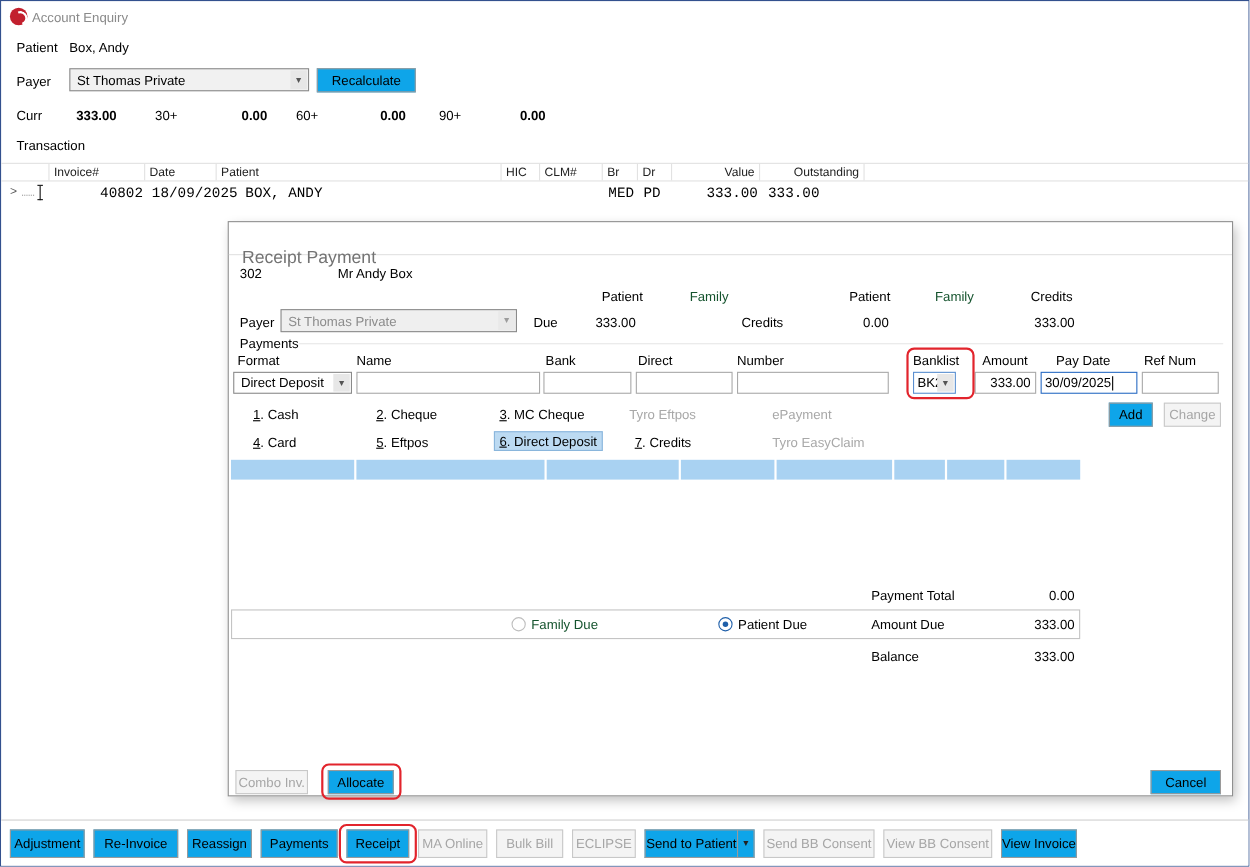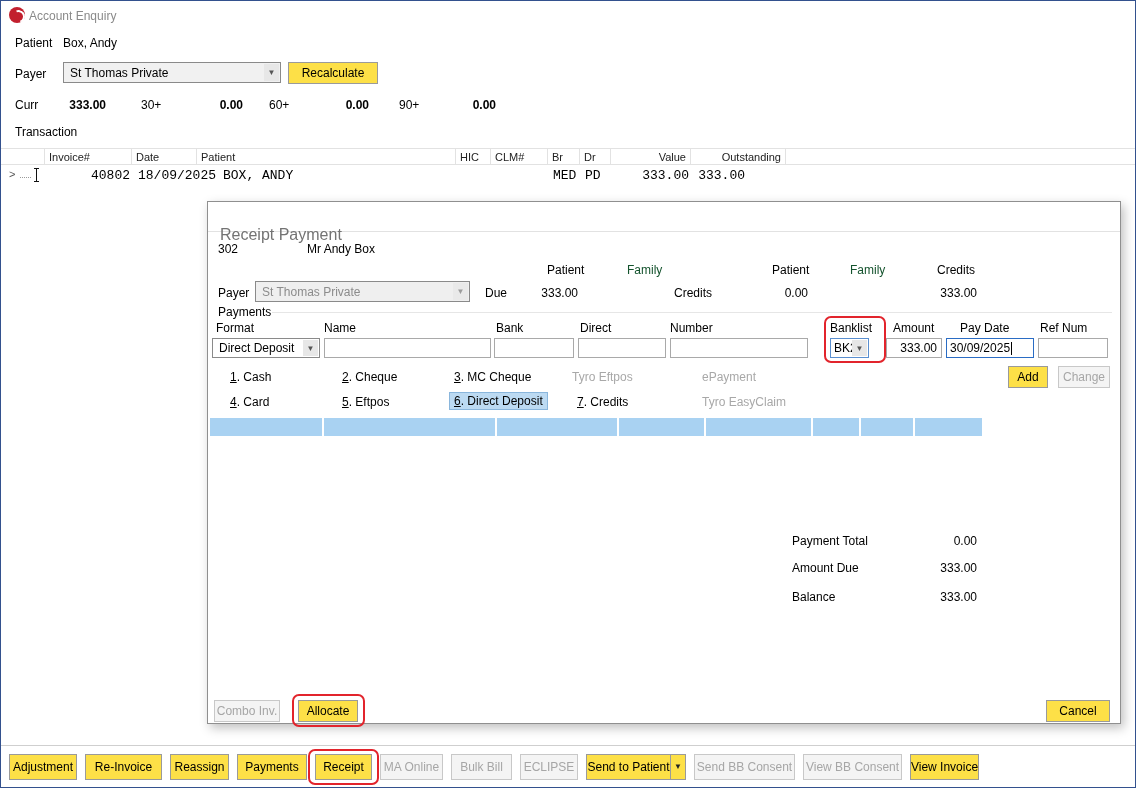--- a/index.html
+++ b/index.html
@@ -13,21 +13,21 @@
   .mono{font-family:"Liberation Mono","DejaVu Sans Mono",monospace;font-size:13px}
 
   
   .logo{position:absolute;left:8px;top:6px;width:16px;height:16px;border-radius:50%;background:#c2202e}
   .logo::after{content:"";position:absolute;left:3px;top:3px;width:9px;height:9px;border-radius:50%;
                border:2px solid #fff;border-left-color:transparent;border-bottom-color:transparent;transform:rotate(25deg)}
   .title-text{position:absolute;left:28px;top:8px;color:#8a8a8a;font-size:12px}
 
   
   .btn{position:absolute;display:flex;align-items:center;justify-content:center;height:22px;
-       border:1px solid #9a9a9a;background:#fde047;font-size:12px;color:#000;white-space:nowrap;padding:0 8px;cursor:default}
+       border:1px solid #9a9a9a;background:#0ea5e9;font-size:12px;color:#000;white-space:nowrap;padding:0 8px;cursor:default}
   .btn.disabled{color:#a6a6a6;border-color:#c8c8c8;background:#f4f4f4}
   .combo{position:absolute;height:21px;border:1px solid #8a8a8a;background:#f1f1f1;display:flex;align-items:center;
          padding:0 18px 0 6px;white-space:nowrap;overflow:hidden}
   .combo .arrow{position:absolute;right:1px;top:1px;bottom:1px;width:15px;display:flex;align-items:center;
                 justify-content:center;background:#e7e7e7;color:#555;font-size:8px}
   .combo.white{background:#fff}
   .combo.disabled{background:#efefef;color:#8c8c8c}
   .combo.disabled .arrow{color:#9c9c9c;background:#e9e9e9}
   .combo.focusblue{border-color:#5a8fd0}
 
@@ -211,20 +211,26 @@
       <div class="alloc-cell" style="width:85px"></div>
       <div class="alloc-cell" style="width:105px"></div>
       <div class="alloc-cell" style="width:46px"></div>
       <div class="alloc-cell" style="width:52px"></div>
       <div class="alloc-cell" style="width:67px"></div>
     </div>
 
     <span class="lbl" style="left:584px;top:332px">Payment Total</span>
     <span class="lbl right" style="left:690px;top:332px;width:79px">0.00</span>
 
+    <div class="radio-box">
+      <span class="radio disabled" style="left:254px;top:6px"></span>
+      <span class="lbl gray" style="left:272px;top:6px">Family Due</span>
+      <span class="radio checked" style="left:442px;top:6px"></span>
+      <span class="lbl" style="left:460px;top:6px">Patient Due</span>
+    </div>
     <span class="lbl" style="left:584px;top:359px">Amount Due</span>
     <span class="lbl right" style="left:690px;top:359px;width:79px">333.00</span>
 
     <span class="lbl" style="left:584px;top:388px">Balance</span>
     <span class="lbl right" style="left:690px;top:388px;width:79px">333.00</span>
 
     <button class="btn disabled" style="left:6px;top:498px;width:66px">Combo Inv.</button>
     <button class="btn" style="left:90px;top:498px;width:60px">Allocate</button>
     <button class="btn" style="left:838px;top:498px;width:64px">Cancel</button>
 

